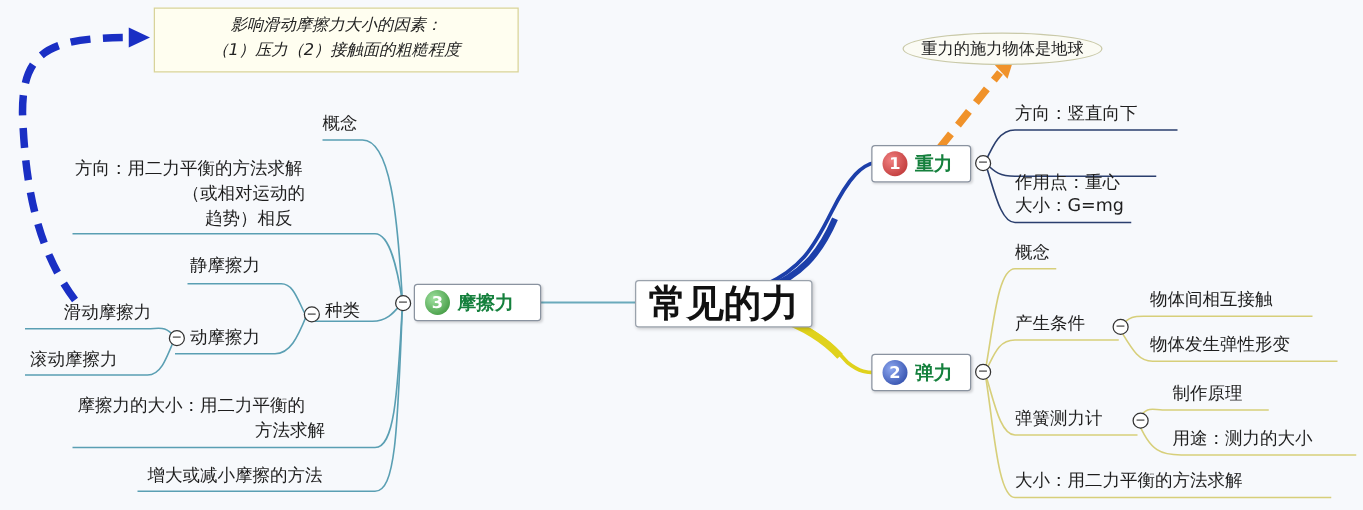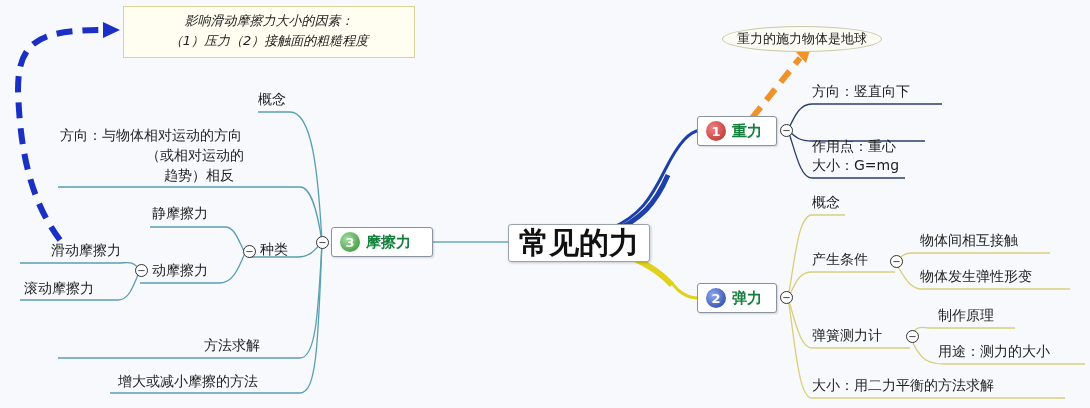--- a/index.html
+++ b/index.html
@@ -138,31 +138,32 @@
 
   <div class="node" style="left:331px; top:227px; width:102px;">
     <span class="badge" style="background: radial-gradient(circle at 35% 35%, #9fe09f, #2e8b2e);">3</span>
     <span class="lbl">摩擦力</span>
   </div>
   <div class="collapse" style="left:316px; top:236px;">
       <span>−</span>
     </div>
 
   <div class="t" style="left:258px; top:90px;">概念</div>
-  <div class="t" style="left:60px; top:126px;">方向：与物体相对运动的方向</div>
+  <div class="t" style="left:60px; top:126px;">方向：用二力平衡的方法求解</div>
   <div class="t" style="left:146px; top:146px;">（或相对运动的</div>
   <div class="t" style="left:164px; top:166px;">趋势）相反</div>
 
   <div class="t" style="left:152px; top:204px;">静摩擦力</div>
   <div class="t" style="left:260px; top:240px;">种类</div>
   <div class="collapse" style="left:243px; top:245px;">
       <span>−</span>
     </div>
   <div class="t" style="left:152px; top:261px;">动摩擦力</div>
   <div class="collapse" style="left:135px; top:264px;">
       <span>−</span>
     </div>
   <div class="t" style="left:24px; top:241px;margin-left:27px;">滑动摩擦力</div>
   <div class="t" style="left:24px; top:279px;">滚动摩擦力</div>
 
+  <div class="t" style="left:62px; top:316px;">摩擦力的大小：用二力平衡的</div>
   <div class="t" style="left:204px; top:336px;">方法求解</div>
   <div class="t" style="left:118px; top:372px;">增大或减小摩擦的方法</div>
 </div>
 
 </body></html>

